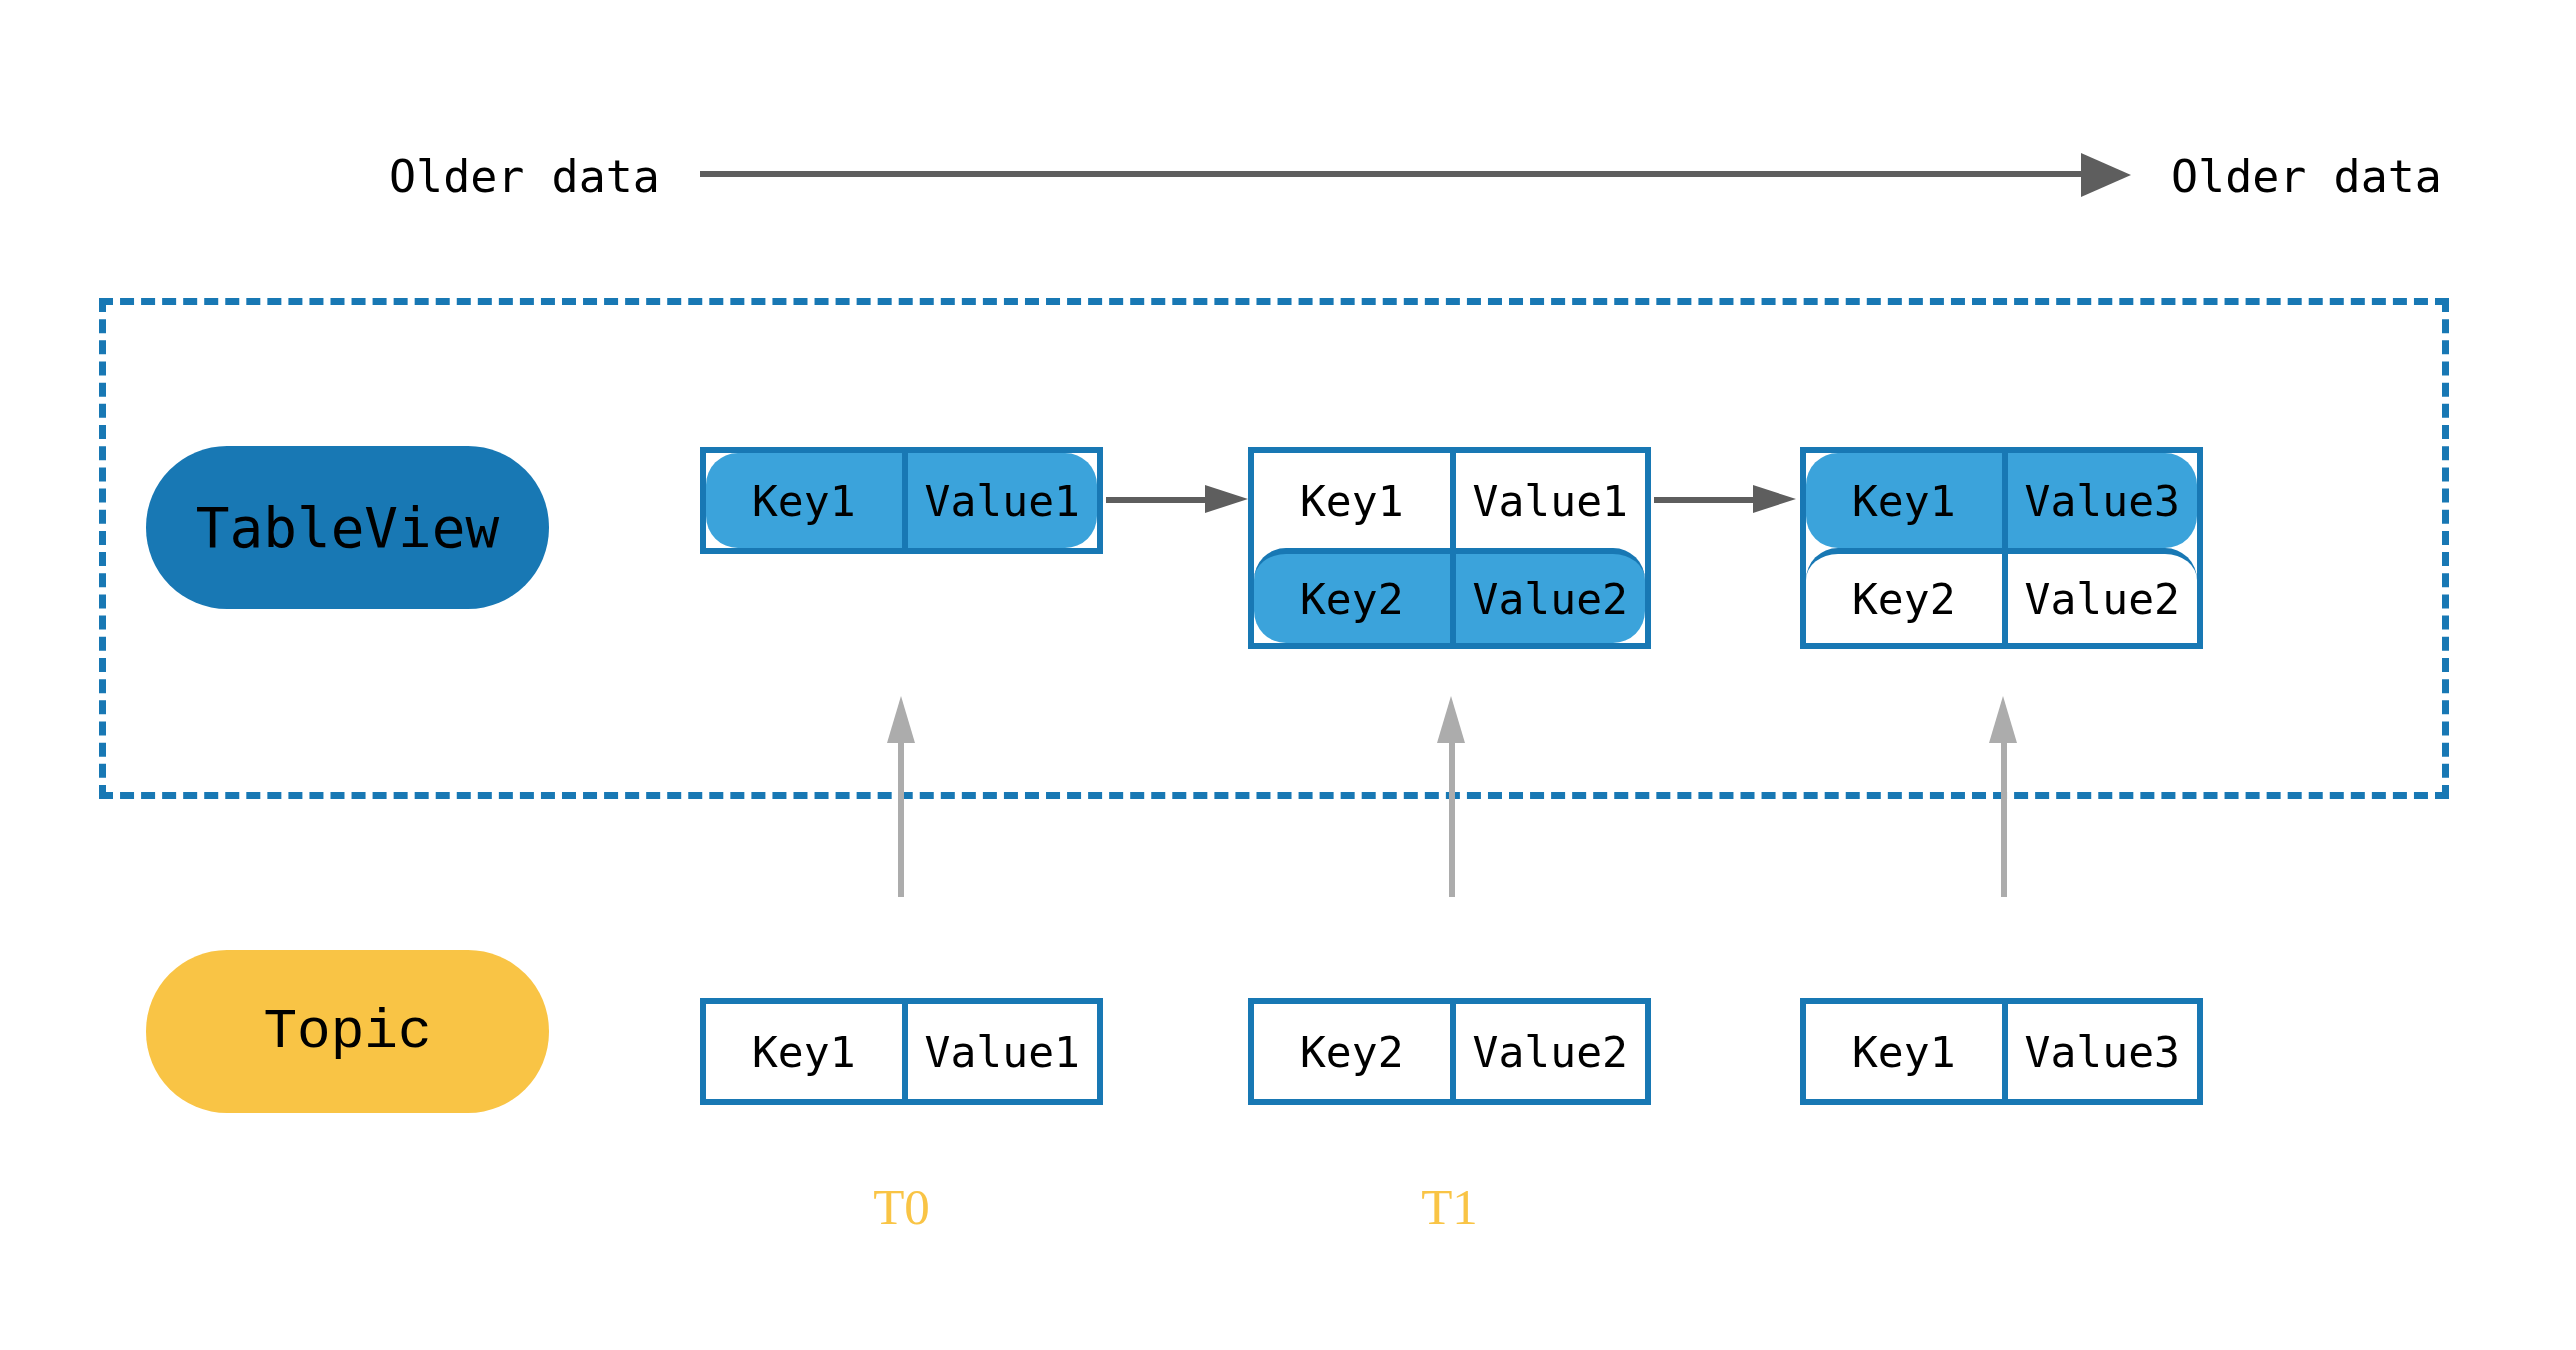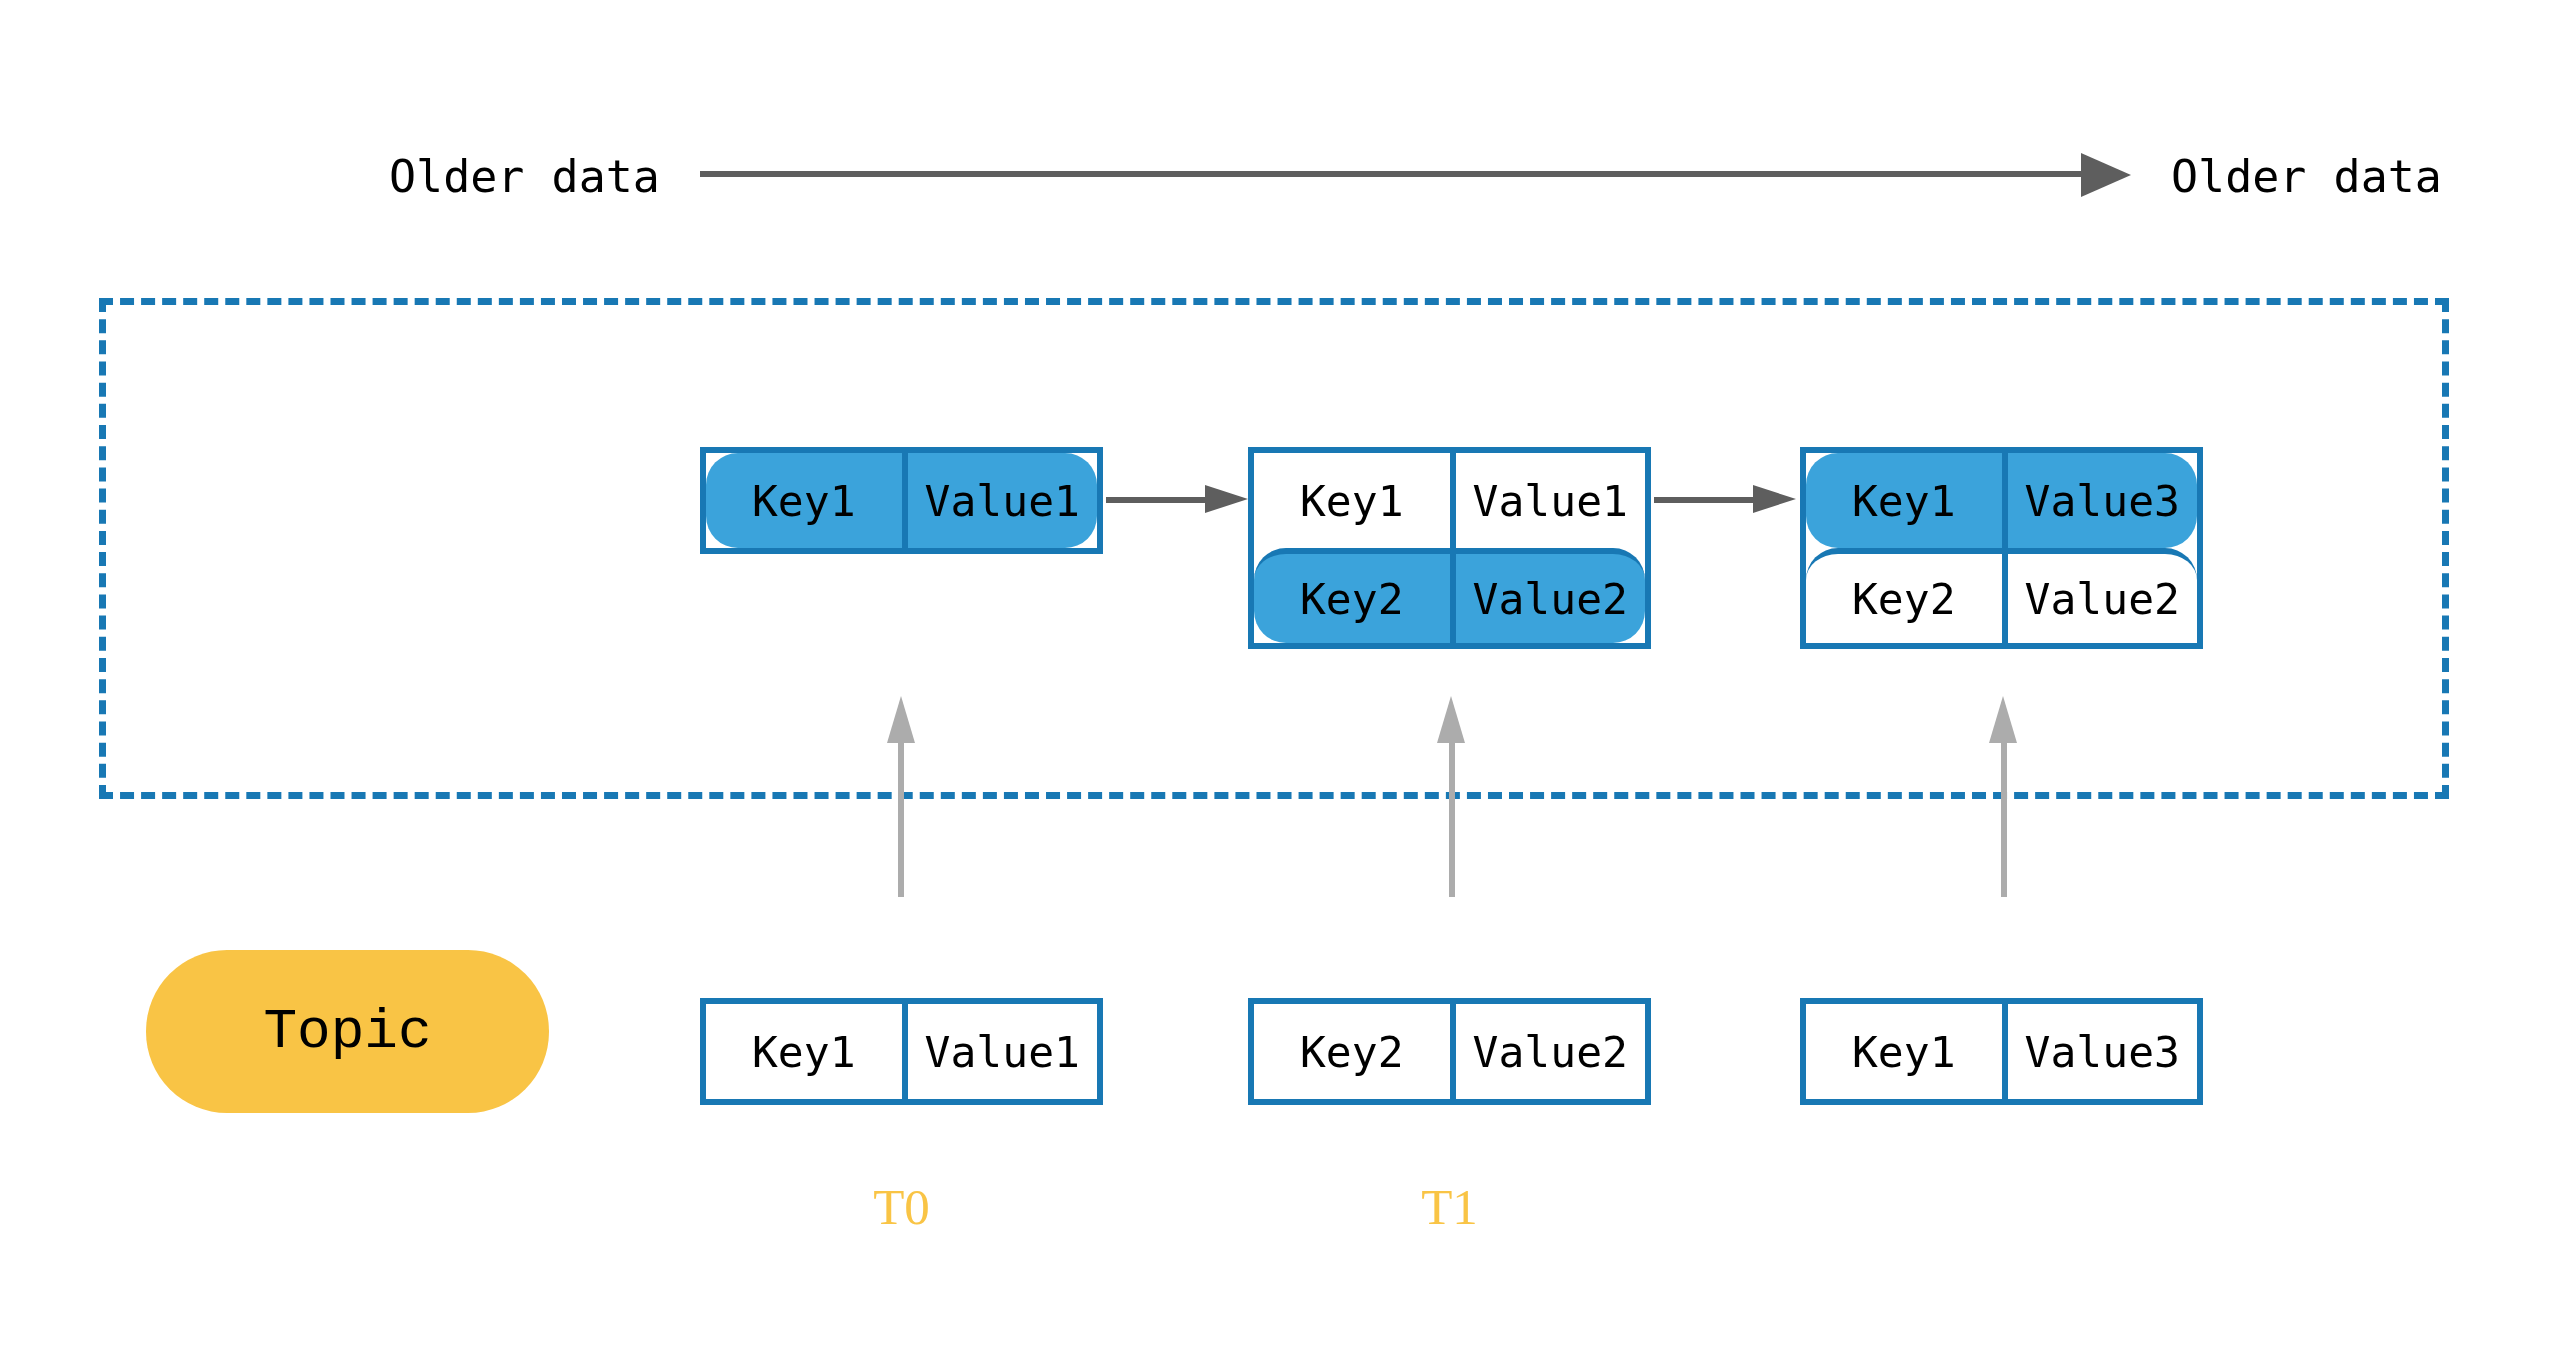--- a/index.html
+++ b/index.html
@@ -76,20 +76,23 @@
 
 <div class="canvas">
 
   <span class="axis-label" id="older-label">Older data</span>
   <div class="axis-line"></div>
   <div class="axis-head"></div>
   <span class="axis-label" id="newer-label">Older data</span>
 
   <div class="tv-boundary"></div>
 
+  <div class="pill" id="tableview-pill">
+    <span>TableView</span>
+  </div>
 
   <div class="kv-table" id="tv-state-0">
     <div class="kv-row hl">
       <div class="kv-cell">Key1</div>
       <div class="kv-cell">Value1</div>
     </div>
   </div>
 
   <div class="h-arrow-line" id="arrow01-line"></div>
   <div class="h-arrow-head" id="arrow01-head"></div>

